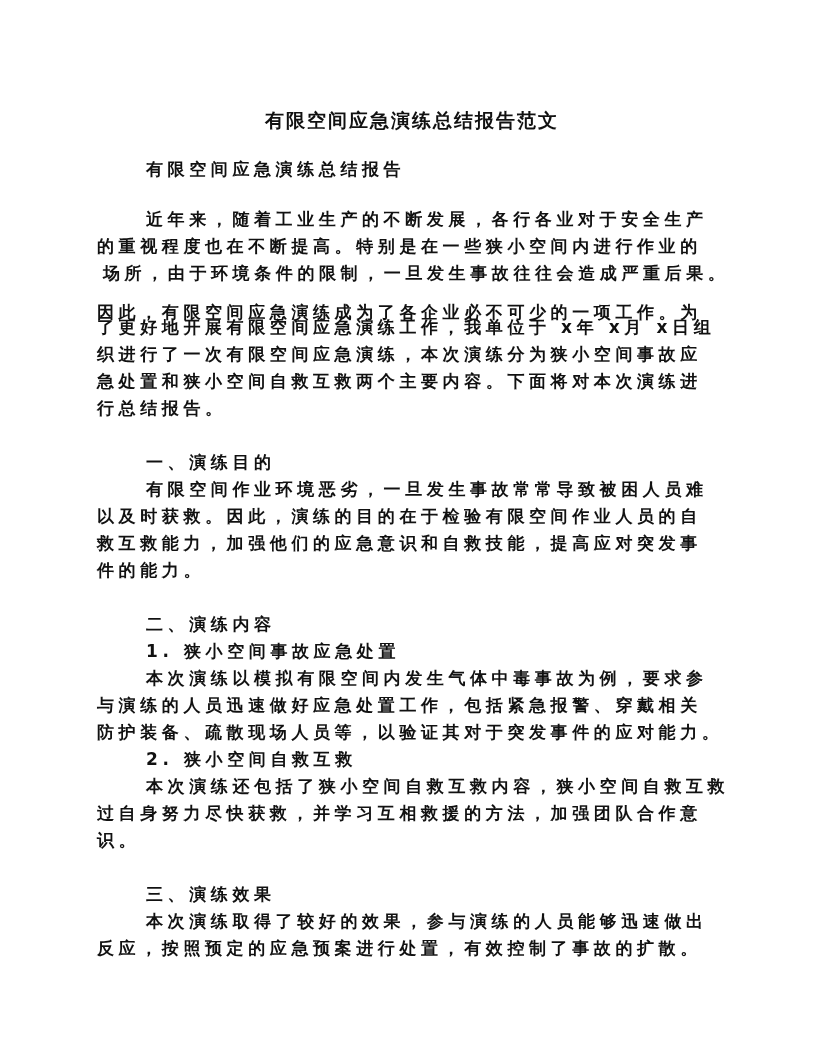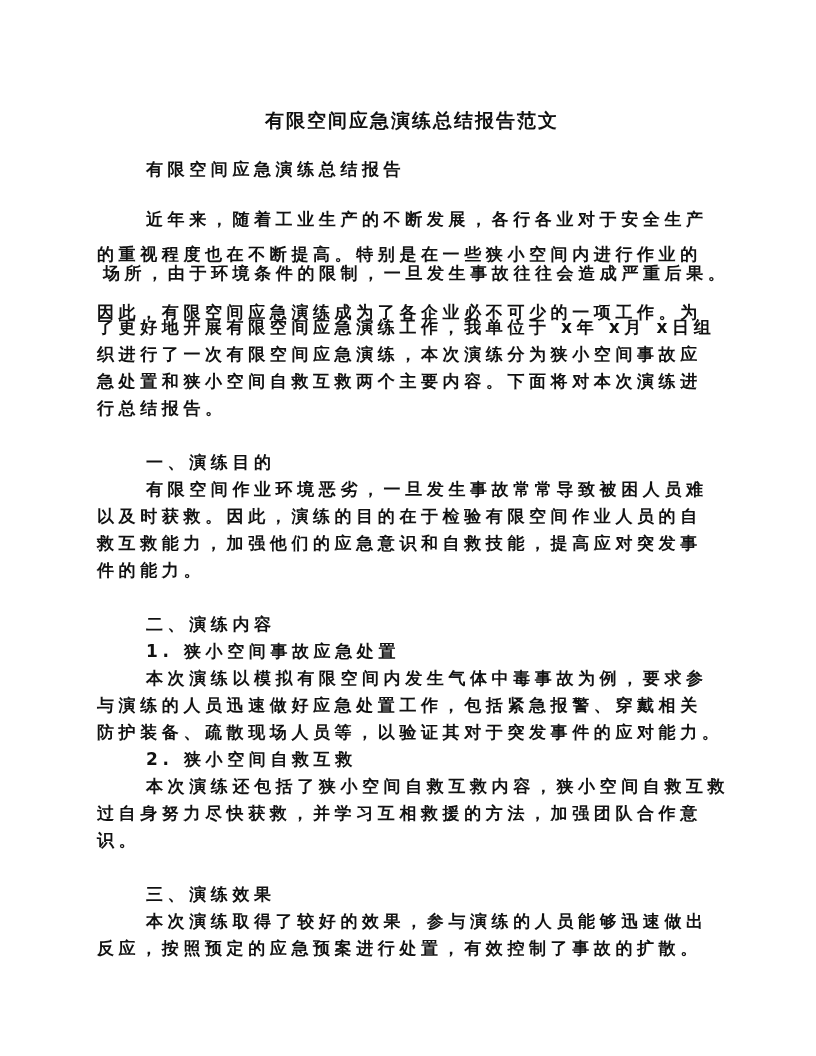--- a/index.html
+++ b/index.html
@@ -14,21 +14,21 @@
 </head>
 <body>
 
 <div class="page">
   <div class="title">有限空间应急演练总结报告范文</div>
 
   <div class="line indent" style="top:157px;">有限空间应急演练总结报告</div>
 
   <div>
     <div class="line indent" style="top:207px;">近年来，随着工业生产的不断发展，各行各业对于安全生产</div>
-    <div class="line" style="top:242px;">的重视程度也在不断提高。特别是在一些狭小空间内进行作业的</div>
+    <div class="line" style="top:234px;">的重视程度也在不断提高。特别是在一些狭小空间内进行作业的</div>
     <div class="line" style="top:261px;margin-left:6px;">场所，由于环境条件的限制，一旦发生事故往往会造成严重后果。</div>
     <div class="line" style="top:300px;text-align:right;">因此，有限空间应急演练成为了各企业必不可少的一项工作。为</div>
     <div class="line" style="top:315px;">了更好地开展有限空间应急演练工作，我单位于 x年 x月 x日组</div>
     <div class="line" style="top:342px;">织进行了一次有限空间应急演练，本次演练分为狭小空间事故应</div>
     <div class="line" style="top:369px;">急处置和狭小空间自救互救两个主要内容。下面将对本次演练进</div>
     <div class="line" style="top:396px;">行总结报告。</div>
   </div>
 
   <div>
     <div class="line indent" style="top:450px;">一、演练目的</div>

